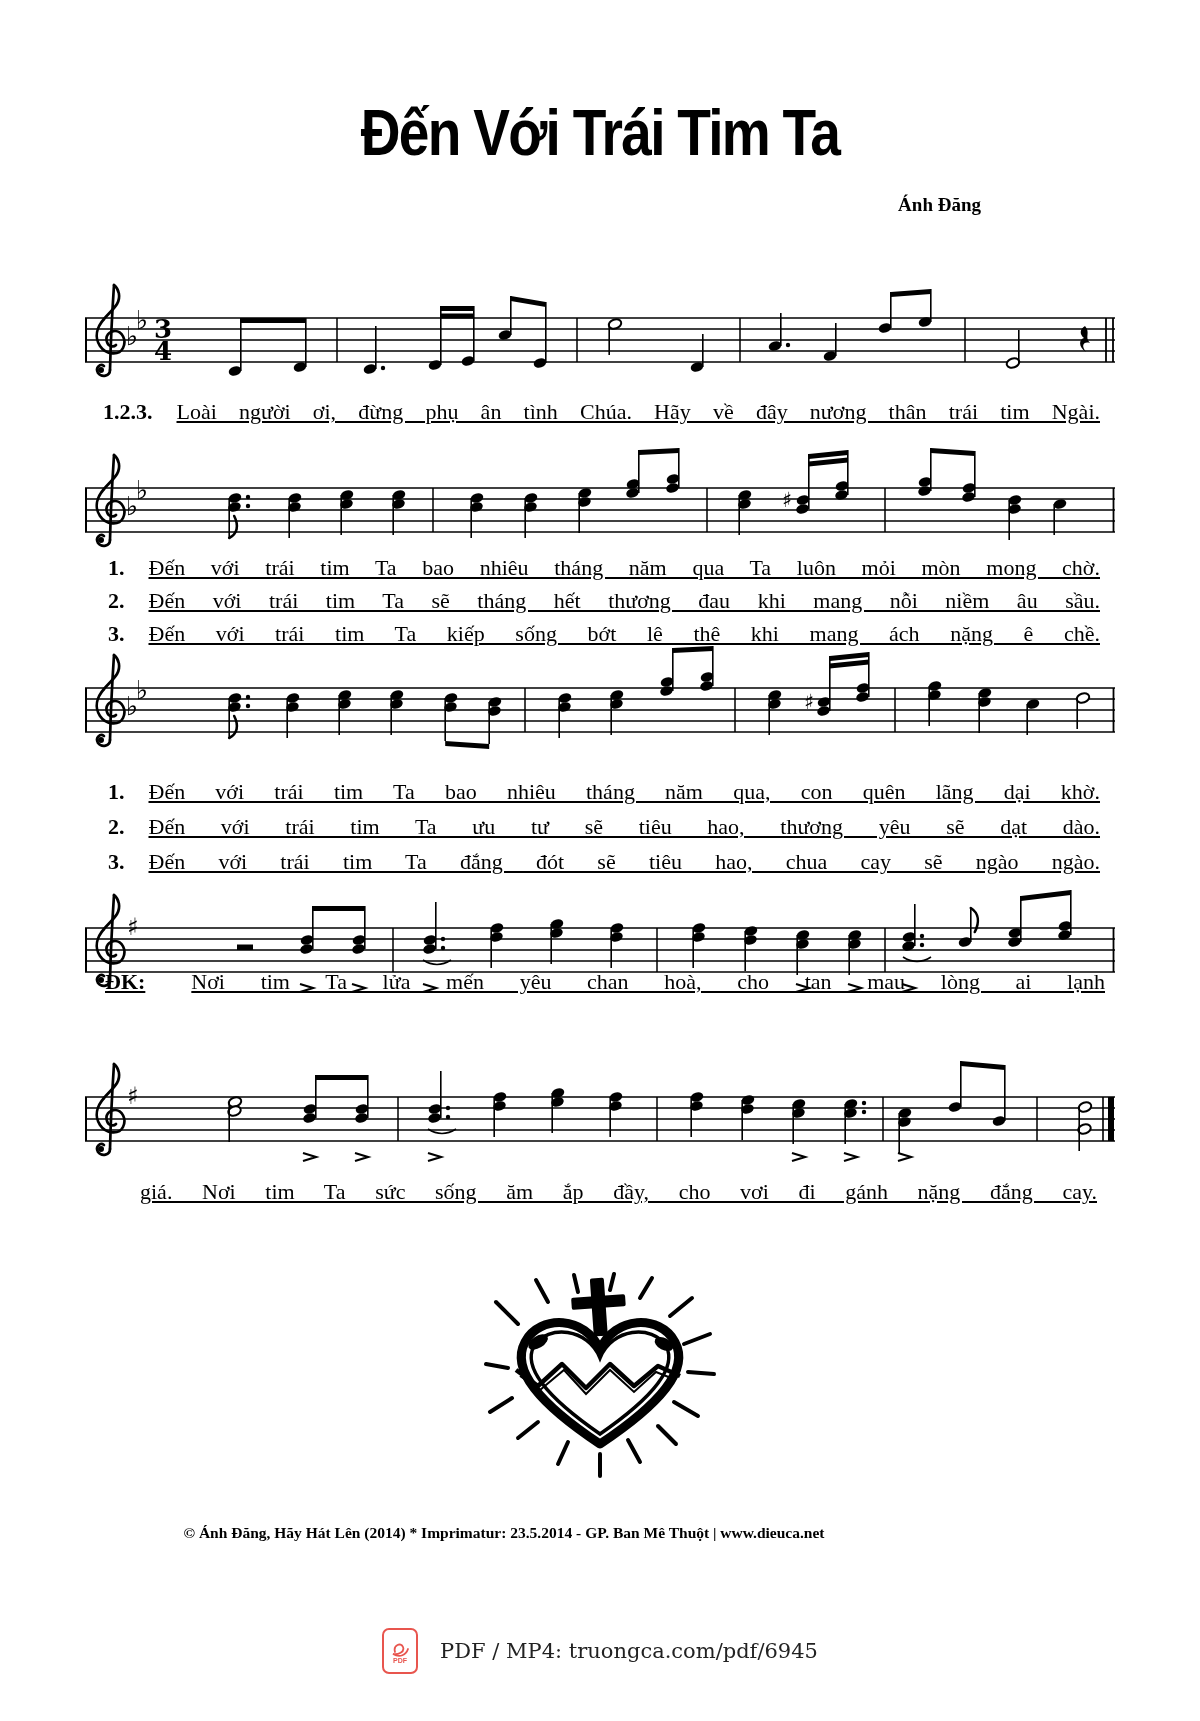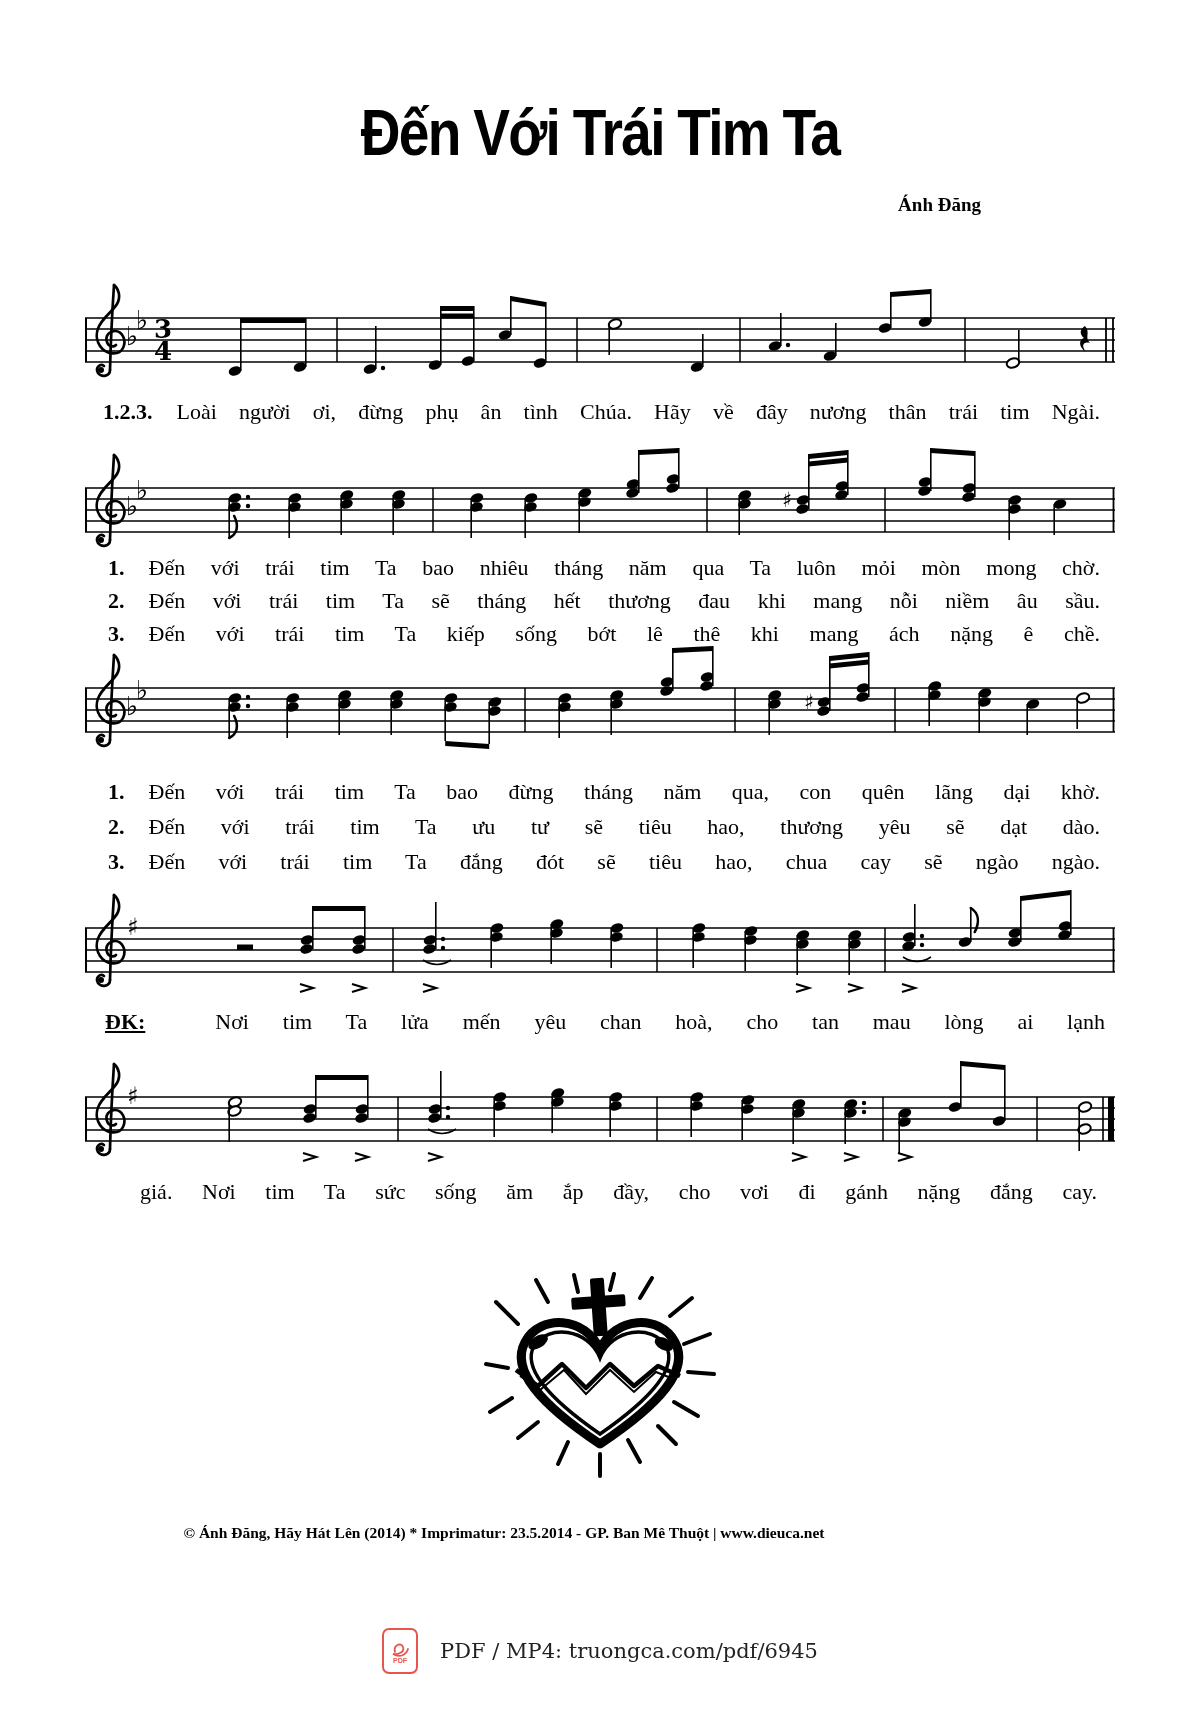--- a/index.html
+++ b/index.html
@@ -6,21 +6,21 @@
   body{width:1200px;height:1721px;position:relative;font-family:"Liberation Serif",serif;color:#000;overflow:hidden;}
   .title{position:absolute;top:96px;left:0;width:1200px;text-align:center;
          font-family:"Liberation Sans",sans-serif;font-weight:700;font-size:64px;
          letter-spacing:-2px;transform:scaleX(.86);transform-origin:center;white-space:nowrap;}
   .composer{position:absolute;top:194px;left:0;width:952px;text-align:right;
             font-weight:700;font-size:19px;padding-left:29px;}
   .sys{position:absolute;left:85px;}
   .lyr{position:absolute;display:flex;font-size:22px;line-height:27px;white-space:nowrap0;}
   .lyr .lab{font-weight:700;flex:none;margin-right:24px;}
   .lyr .lab.u{text-decoration:underline;margin-right:46px;}
-  .lyr .txt{flex:1;text-align:justify;text-align-last:justify;}
+  .lyr .txt{flex:1;text-align:justify;text-align-last:justify;text-decoration:underline;}
   .copyright{position:absolute;top:1524px;left:0;width:1008px;text-align:center;
              font-weight:700;font-size:15.5px;}
   .dl{position:absolute;top:1628px;left:0;width:1200px;display:flex;justify-content:center;
       align-items:center;gap:22px;cursor:pointer;text-decoration:none;color:#222;}
   .dl-text{font-family:"DejaVu Serif",serif;font-size:21px;color:#222;}
   .pdficon{width:32px;height:42px;border:2px solid #e8554e;border-radius:7px;
            display:flex;flex-direction:column;align-items:center;justify-content:center;background:#fff;}
   .pdficon .pdflabel{font-family:"Liberation Sans",sans-serif;font-size:7px;font-weight:700;color:#e8554e;line-height:7px;}
   .logo{position:absolute;left:478px;top:1272px;}
 </style>
@@ -261,21 +261,21 @@
     <ellipse cx="998" cy="60" rx="6.4" ry="4.5" transform="rotate(-18 998 60)" fill="#fff" stroke="#000" stroke-width="2"></ellipse>
     <line x1="992.2" y1="60" x2="992.2" y2="91" stroke="#000" stroke-width="1.6"></line>
     <polygon points="360.2,103 404.2,106 404.2,111 360.2,108" fill="#000"></polygon>
     <polygon points="587.8,10 627.8,8 627.8,13 587.8,15" fill="#000"></polygon>
     <polygon points="744.8,18 783.8,14 783.8,19 744.8,23" fill="#000"></polygon>
     <polygon points="744.8,25.5 783.8,21.5 783.8,26.5 744.8,30.5" fill="#000"></polygon>
   </svg>
 
 <div class="lyr" style="top:778px;left:108px;width:992px;">
   <span class="lab">1.</span>
-  <span class="txt">Đến với trái tim Ta bao đừng tháng năm qua, con quên lãng dại khờ.</span>
+  <span class="txt">Đến với trái tim Ta bao nhiêu tháng năm qua, con quên lãng dại khờ.</span>
 </div>
 <div class="lyr" style="top:813px;left:108px;width:992px;">
   <span class="lab">2.</span>
   <span class="txt">Đến với trái tim Ta ưu tư sẽ tiêu hao, thương yêu sẽ dạt dào.</span>
 </div>
 <div class="lyr" style="top:848px;left:108px;width:992px;">
   <span class="lab">3.</span>
   <span class="txt">Đến với trái tim Ta đắng đót sẽ tiêu hao, chua cay sẽ ngào ngào.</span>
 </div>
 
@@ -350,21 +350,21 @@
     <path d="M338 82 Q352 91 366 82" stroke="#000" stroke-width="1.6" fill="none"></path>
     <path d="M818 79 Q832 88 846 79" stroke="#000" stroke-width="1.6" fill="none"></path>
     <polyline points="215,106 228,110 215,114" stroke="#000" stroke-width="2.2" fill="none"></polyline>
     <polyline points="267,106 280,110 267,114" stroke="#000" stroke-width="2.2" fill="none"></polyline>
     <polyline points="338,106 351,110 338,114" stroke="#000" stroke-width="2.2" fill="none"></polyline>
     <polyline points="711,106 724,110 711,114" stroke="#000" stroke-width="2.2" fill="none"></polyline>
     <polyline points="763,106 776,110 763,114" stroke="#000" stroke-width="2.2" fill="none"></polyline>
     <polyline points="817,106 830,110 817,114" stroke="#000" stroke-width="2.2" fill="none"></polyline>
   </svg>
 
-<div class="lyr" style="top:1008px;left:105px;width:1000px;gap:24px;">
+<div class="lyr" style="top:968px;left:105px;width:1000px;">
   <span class="lab u">ĐK:</span>
   <span class="txt">Nơi tim Ta lửa mến yêu chan hoà, cho tan mau lòng ai lạnh</span>
 </div>
 
 <svg class="sys" id="sys4" style="top:1047px" width="1030" height="128">
     <line x1="0" y1="50" x2="1030" y2="50" stroke="#000" stroke-width="1.3"></line>
     <line x1="0" y1="61" x2="1030" y2="61" stroke="#000" stroke-width="1.3"></line>
     <line x1="0" y1="72" x2="1030" y2="72" stroke="#000" stroke-width="1.3"></line>
     <line x1="0" y1="83" x2="1030" y2="83" stroke="#000" stroke-width="1.3"></line>
     <line x1="0" y1="94" x2="1030" y2="94" stroke="#000" stroke-width="1.3"></line>

